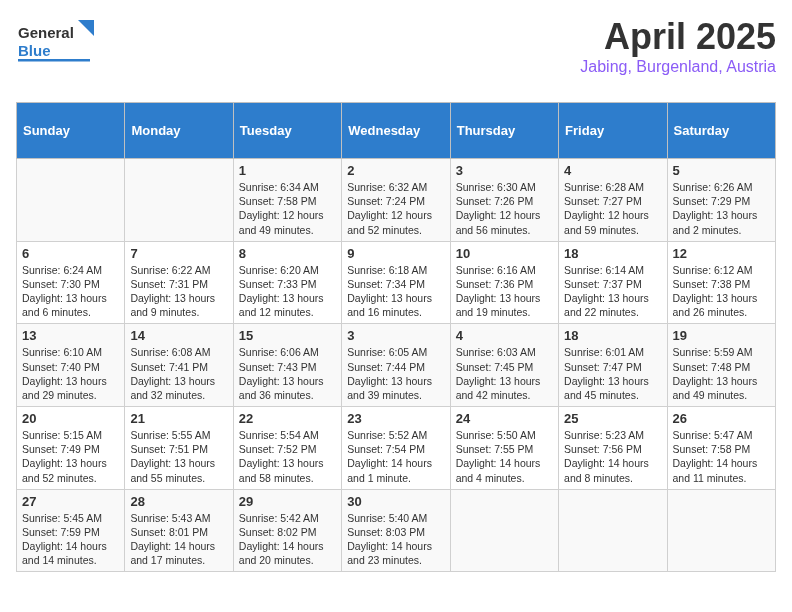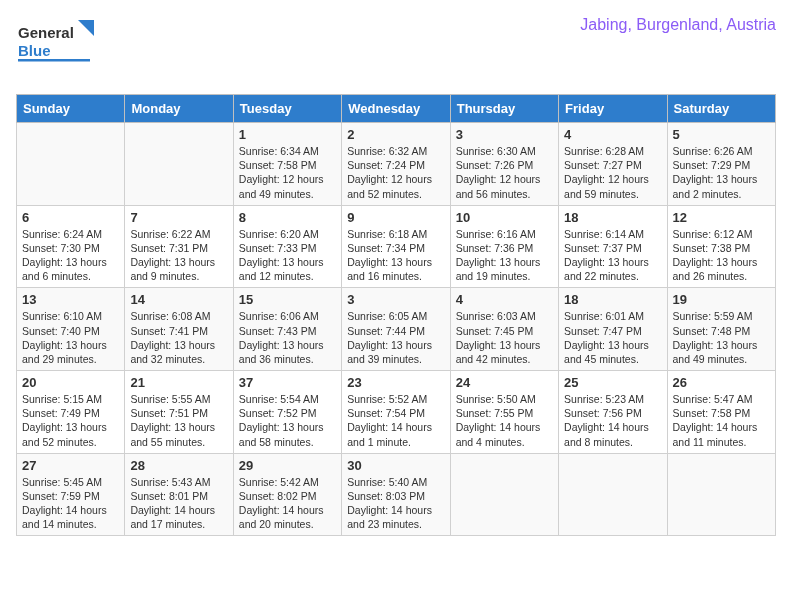--- a/index.html
+++ b/index.html
@@ -31,21 +31,21 @@
     }
     table {
       width: 100%;
       border-collapse: collapse;
       font-size: 11px;
     }
     thead tr th {
       background: #2e7dcc;
       color: #fff;
       text-align: left;
-      padding: 6px 6px;
+      padding: 20px 6px;
       font-size: 13px;
       font-weight: bold;
       border: 1px solid #c0c0c0;
     }
     tbody tr td {
       border: 1px solid #d0d0d0;
       vertical-align: top;
       padding: 4px 5px;
       width: 107px;
       min-height: 70px;
@@ -82,20 +82,21 @@
 
         <polygon points="62,4 78,4 78,20" fill="#2e7dcc"></polygon>
 
         <text x="2" y="40" font-family="Arial" font-weight="bold" font-size="15" fill="#2e7dcc">Blue</text>
 
         <rect x="2" y="43" width="72" height="2.5" fill="#2e7dcc"></rect>
       </svg>
     </div>
   </div>
   <div class="title-block">
+    <h1>April 2025</h1>
     <h2>Jabing, Burgenland, Austria</h2>
   </div>
 </div>
 
 <table>
   <thead>
     <tr>
     <th>Sunday</th>
         <th>Monday</th>
         <th>Tuesday</th>
@@ -235,21 +236,21 @@
 Sunset: 7:49 PM
 Daylight: 13 hours and 52 minutes.</div>
         </td>
         <td>
           <span class="day-num">21</span>
           <div class="day-info">Sunrise: 5:55 AM
 Sunset: 7:51 PM
 Daylight: 13 hours and 55 minutes.</div>
         </td>
         <td>
-          <span class="day-num">37</span>
+          <span class="day-num">22</span>
           <div class="day-info">Sunrise: 5:54 AM
 Sunset: 7:52 PM
 Daylight: 13 hours and 58 minutes.</div>
         </td>
         <td>
           <span class="day-num">23</span>
           <div class="day-info">Sunrise: 5:52 AM
 Sunset: 7:54 PM
 Daylight: 14 hours and 1 minute.</div>
         </td>

